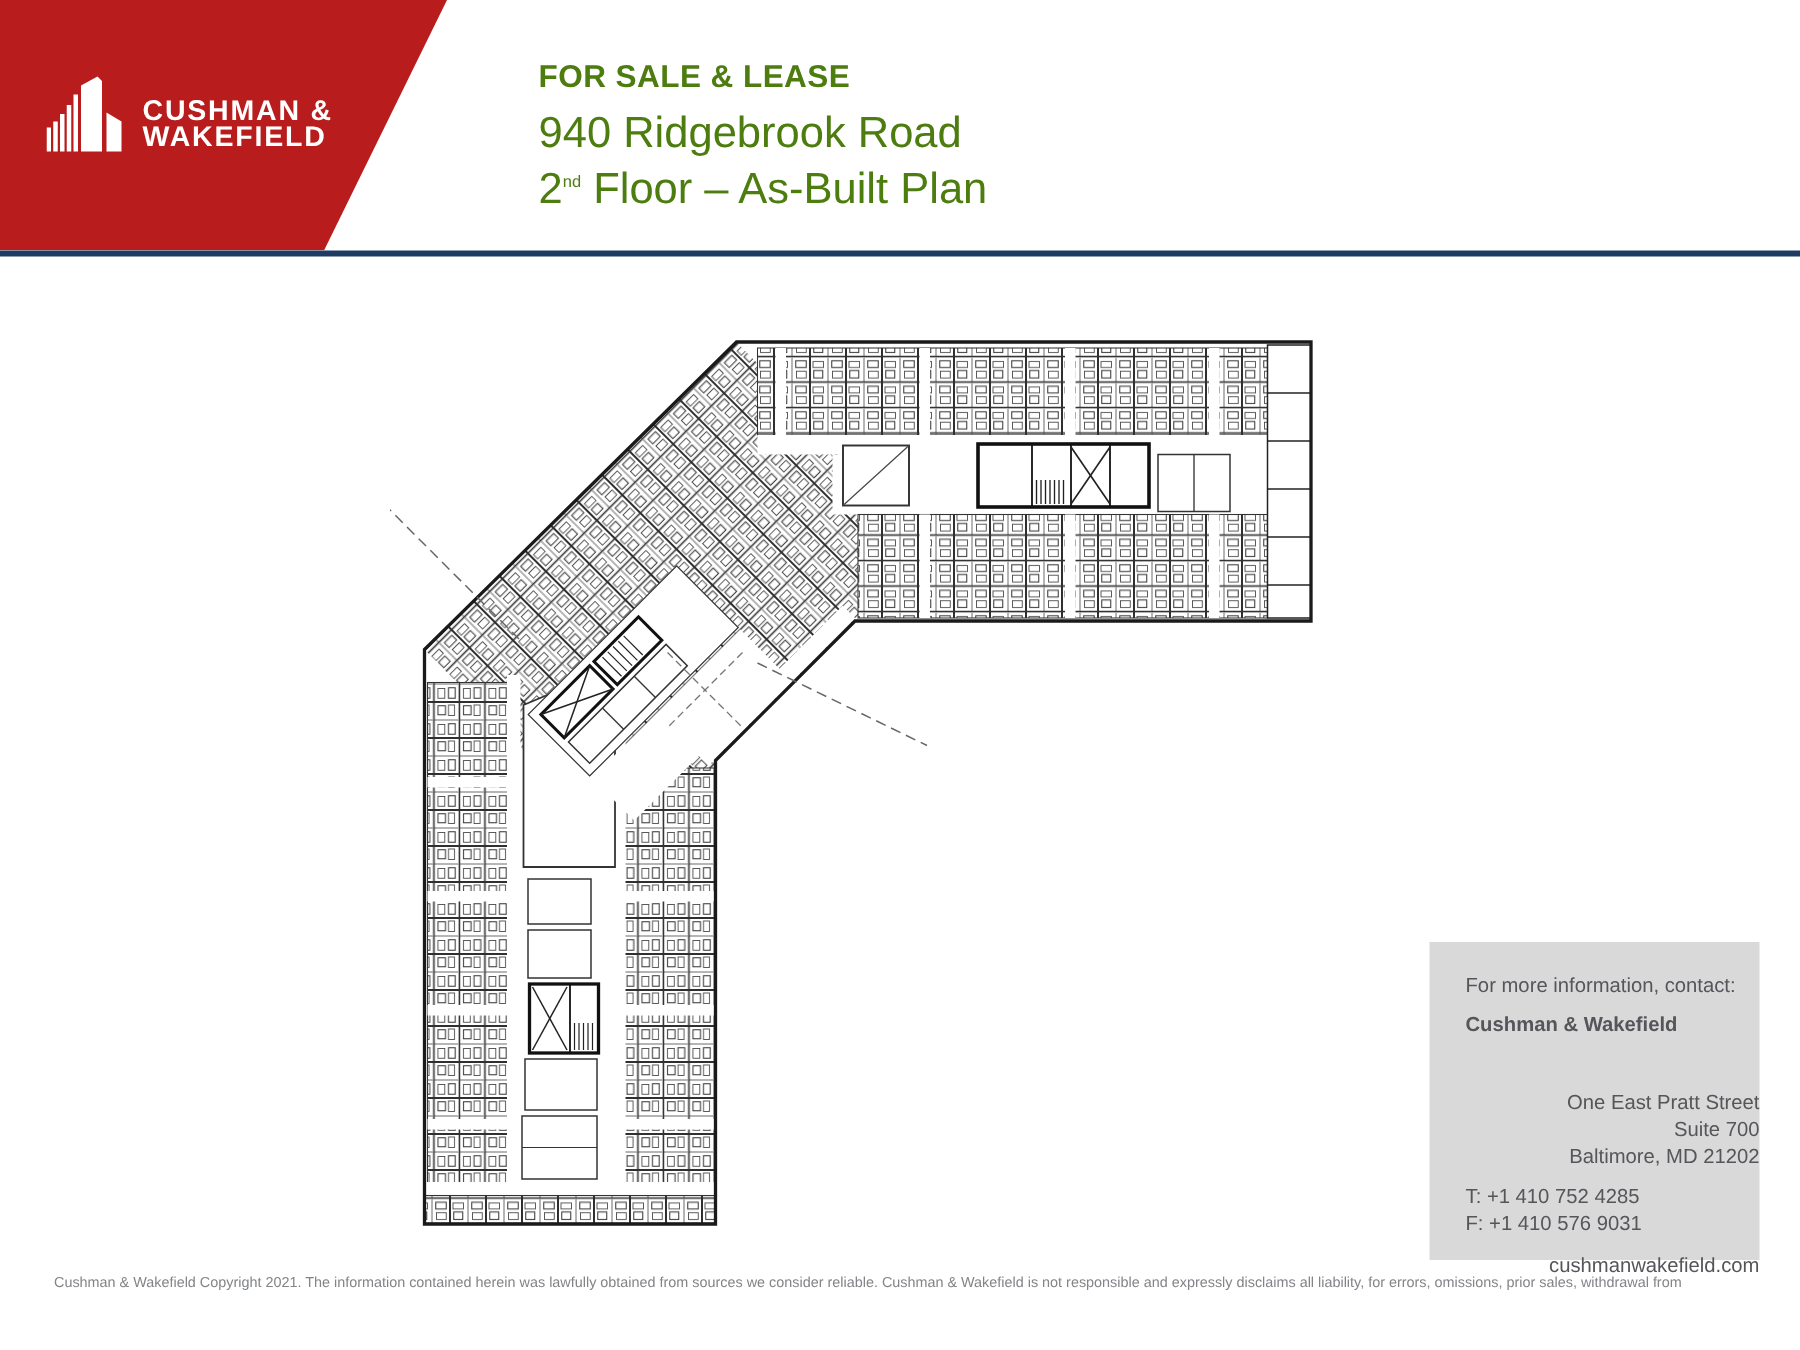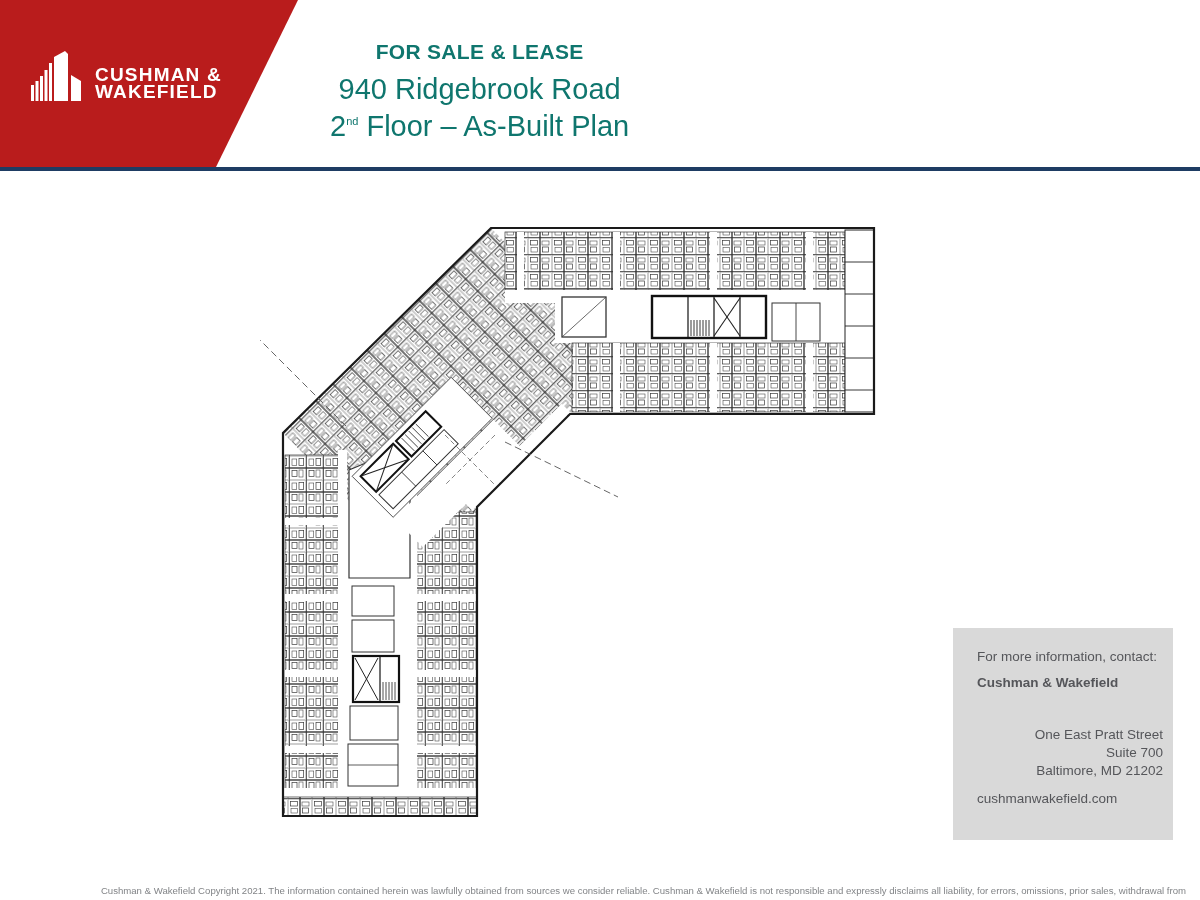--- a/index.html
+++ b/index.html
@@ -20,41 +20,41 @@
     position:absolute; left:0; top:167px; width:1200px; height:4px;
     background:#1e3c63;
   }
   .logo-icon { position:absolute; left:31px; top:47px; width:60px; height:56px; }
   .logo-text {
     position:absolute; left:95px; top:66px;
     color:#ffffff; font-weight:bold; font-size:19px;
     letter-spacing:1.2px; line-height:17px; white-space:nowrap;
   }
   
-  .header { position:absolute; left:330px; top:40px; color:#0f766e;text-align:center; }
+  .header { position:absolute; left:359px; top:40px; color:#4d7c0f; }
   .header .eyebrow { font-size:21px; font-weight:bold; letter-spacing:0.3px; margin-bottom:7px; }
   .header .hline { font-size:29px; line-height:37px; white-space:nowrap; }
   .header sup { font-size:11px; vertical-align:super; line-height:0; }
   
   .plan { position:absolute; left:260px; top:215px; width:640px; height:630px; }
   
   .contact {
     position:absolute; left:953px; top:628px; width:220px; height:212px;
     background:#d9d9d9; color:#55565a; font-size:13.5px;
-    padding:20px 10px 0 24px; line-height:18px;
+    padding:20px 0 0 24px; line-height:18px;
   }
   .contact .intro { margin-bottom:8px; }
   .contact .company { font-weight:bold; margin-bottom:34px; }
   .contact .addr { line-height:18px;text-align:right; }
   .contact .phones { margin-top:9px; }
-  .contact .site { margin-top:10px; }
+  .contact .site { margin-top:10px;text-align:right; }
   
   .footer {
-    position:absolute; left:36px; top:884px; width:1150px;
-    color:#828487; font-size:9.6px; line-height:13.5px; white-space:nowrap;text-align:right;
+    position:absolute; left:36px; top:849px; width:1150px;
+    color:#828487; font-size:9.6px; line-height:13.5px; white-space:nowrap;
   }
 </style>
 </head>
 <body>
 
 <div class="banner">
   <svg class="logo-icon" viewBox="0 0 60 56">
     <g fill="#ffffff">
       <rect x="0" y="38" width="3" height="16"></rect>
       <rect x="4.5" y="34" width="3" height="20"></rect>
@@ -236,18 +236,22 @@
   <line x1="248" y1="328" x2="346" y2="426" stroke="#666" stroke-width="1" stroke-dasharray="7 4"></line>
   <line x1="505" y1="442" x2="618" y2="497" stroke="#666" stroke-width="1" stroke-dasharray="7 4"></line>
 </svg>
 
 <div class="contact">
   <div class="intro">For more information, contact:</div>
   <div class="company">Cushman &amp; Wakefield</div>
   <div class="addr">One East Pratt Street</div>
   <div class="addr">Suite 700</div>
   <div class="addr">Baltimore, MD 21202</div>
+  <div class="phones">
+    <div>T: +1 410 752 4285</div>
+    <div>F: +1 410 576 9031</div>
+  </div>
   <div class="site">cushmanwakefield.com</div>
 </div>
 
 <div class="footer">
   <div>Cushman &amp; Wakefield Copyright 2021. The information contained herein was lawfully obtained from sources we consider reliable. Cushman &amp; Wakefield is not responsible and expressly disclaims all liability, for errors, omissions, prior sales,  withdrawal from</div>
 </div>
 
 </body></html>

